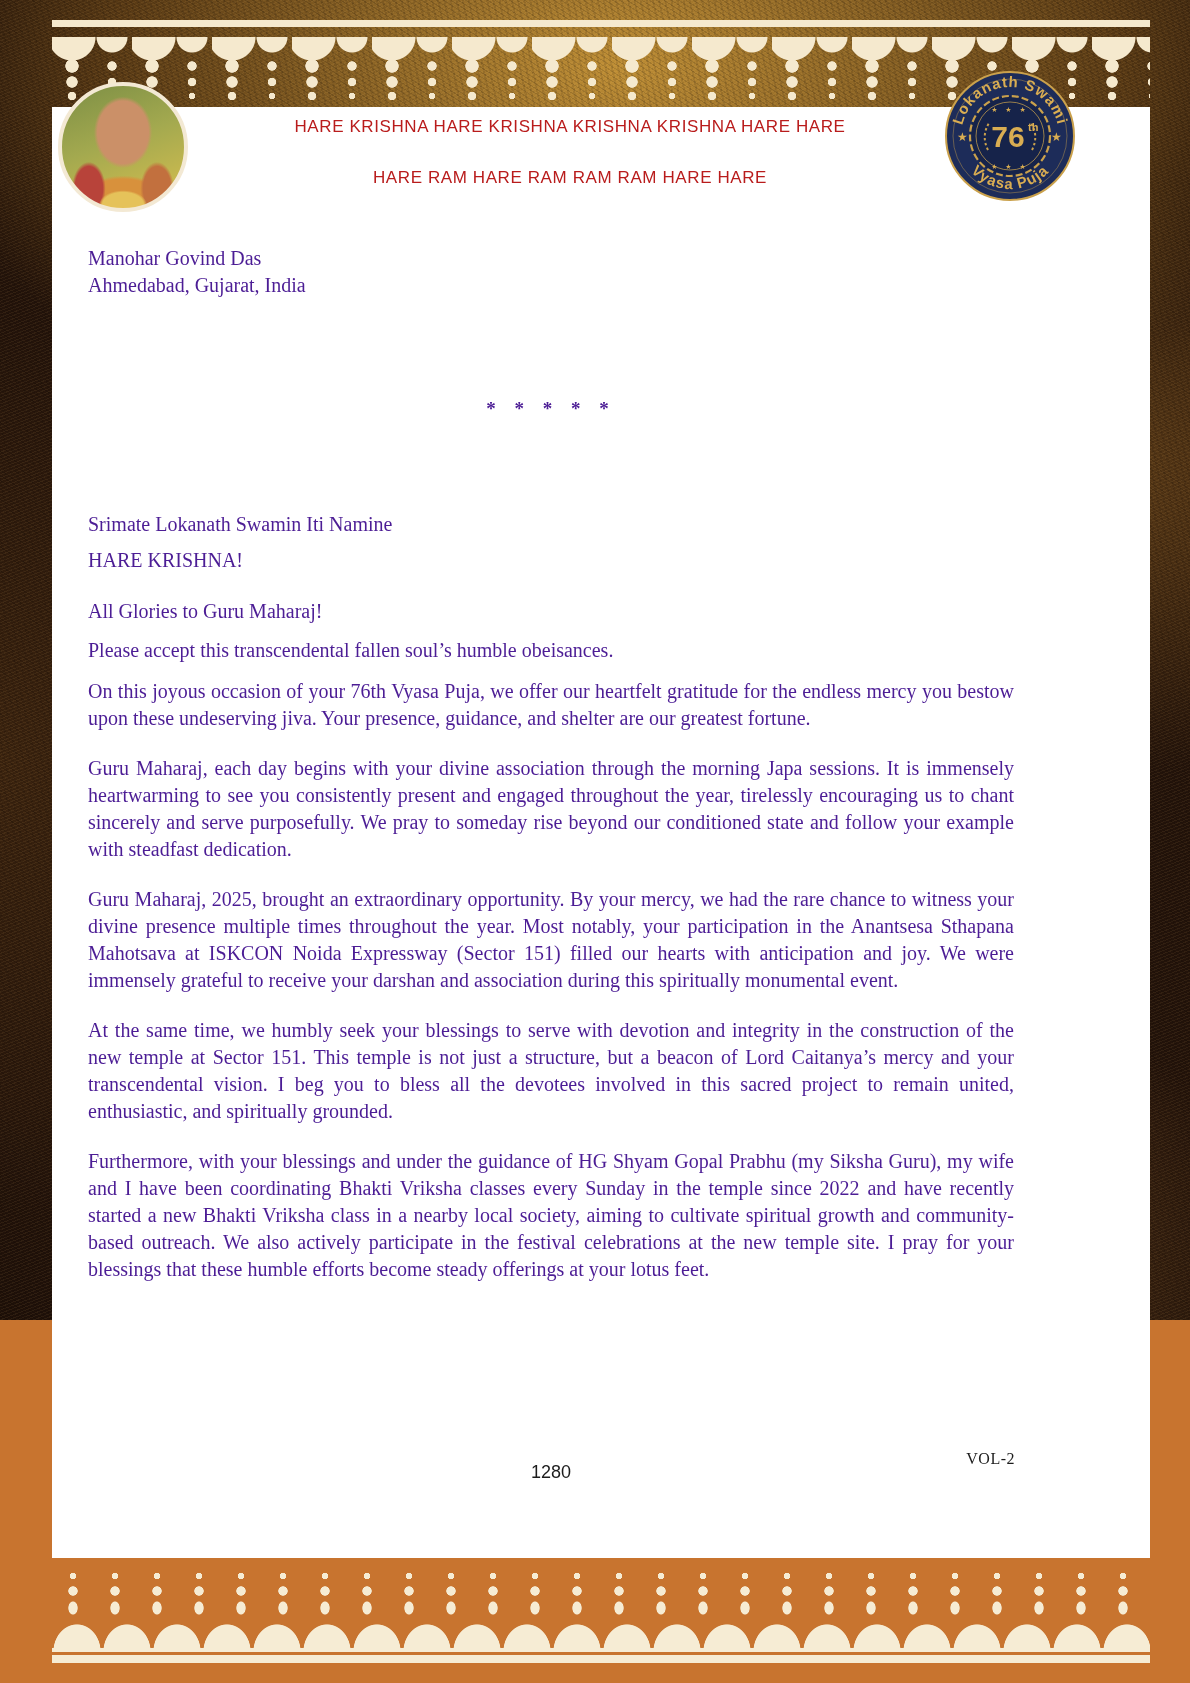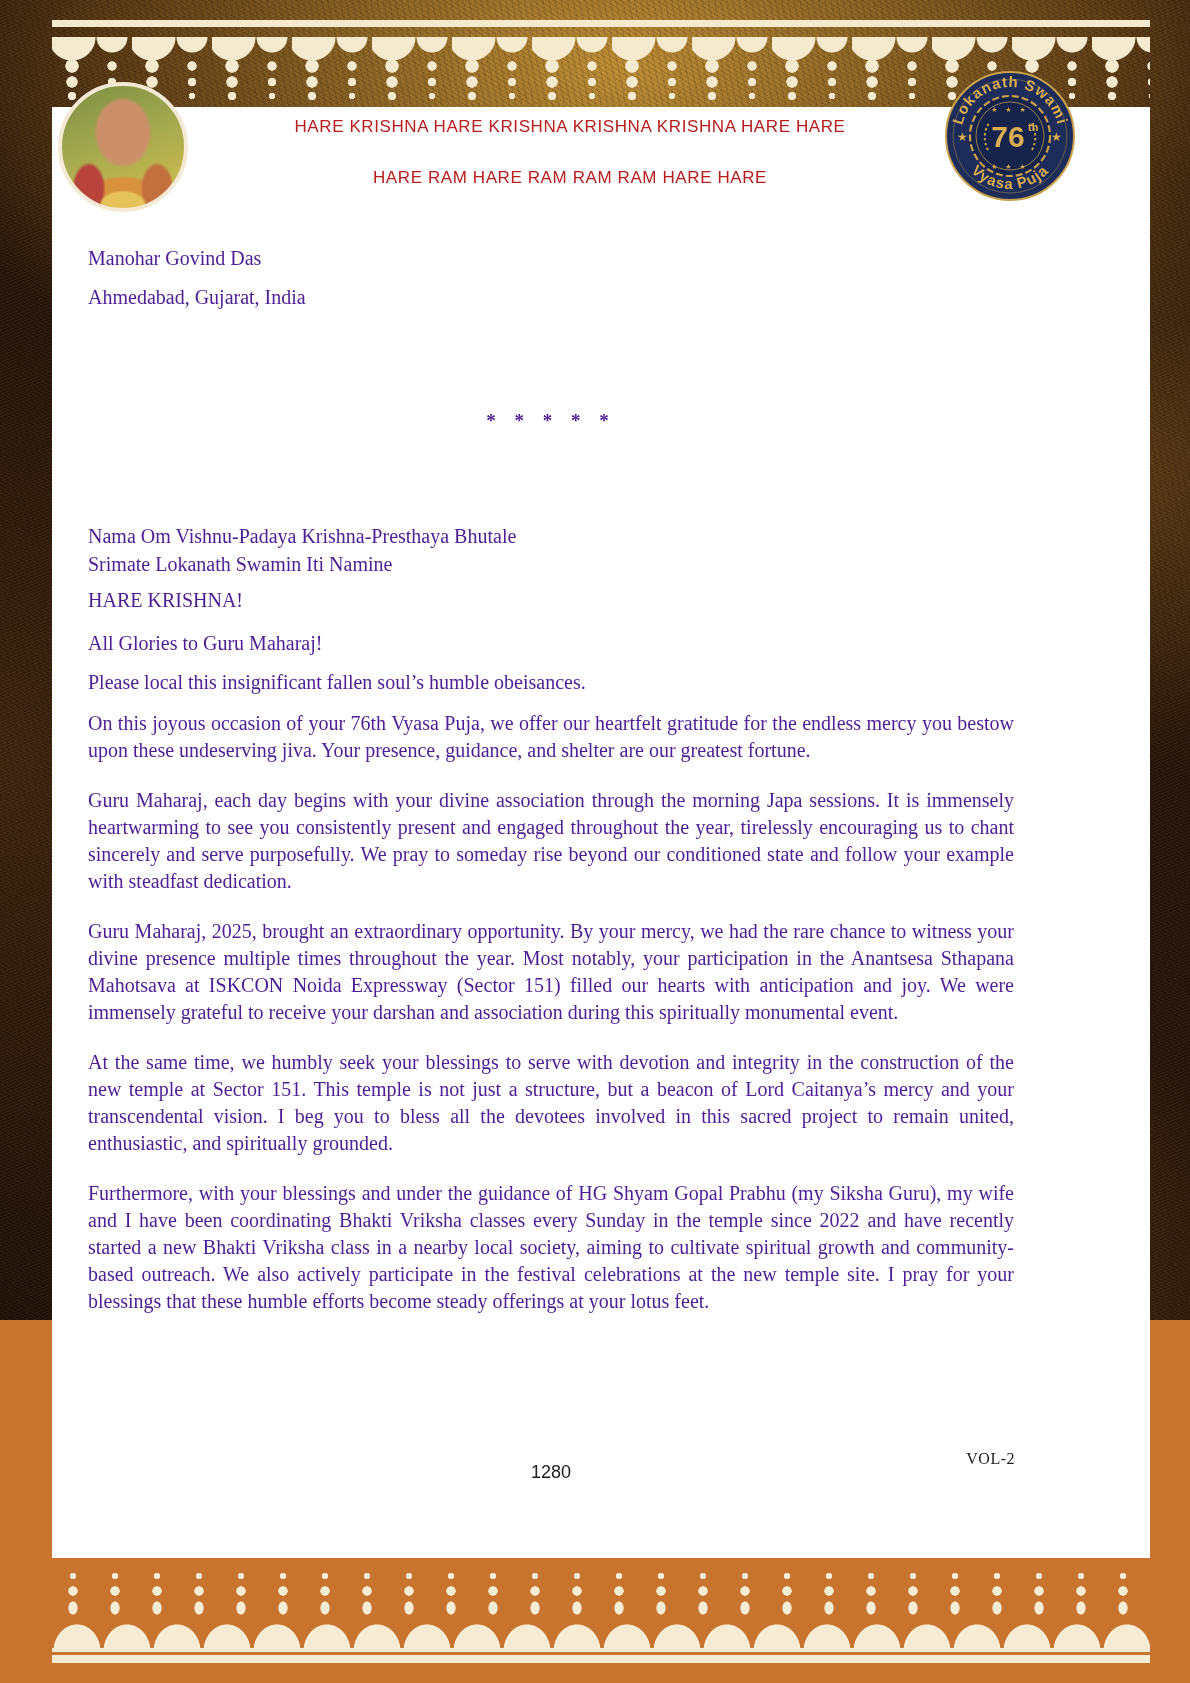--- a/index.html
+++ b/index.html
@@ -70,25 +70,25 @@
 
   
   .mantra-wrap{position:absolute;left:210px;top:118px;width:720px;text-align:center;z-index:3;
     font-family:"Liberation Sans","DejaVu Sans",sans-serif;color:#b91c1c;font-size:17px;letter-spacing:.6px;}
   .mantra-line{line-height:17px;}
   .mantra-line + .mantra-line{margin-top:34px;}
 
   
   .letter{position:absolute;left:88px;top:245px;width:926px;z-index:3;color:#4c1d95;font-size:20px;}
   .letter .line{line-height:27px;}
-  .addr{margin-top:12px;}
+  .addr{margin-top:0;}
   .sep{margin-top:96px;text-align:center;font-weight:bold;font-size:19px;letter-spacing:7px;line-height:27px;}
   .verse{margin-top:88px;line-height:28px;}
   .salutation{margin-top:9px;line-height:27px;}
-  .glories{margin-top:16px;line-height:27px;}
+  .glories{margin-top:24px;line-height:27px;}
   .obeisances{margin-top:12px;line-height:27px;}
   .para{margin:14px 0 0 0;line-height:27px;text-align:justify;}
   .para + .para{margin-top:23px;}
 
   
   .page-number{position:absolute;left:88px;top:1462px;width:926px;text-align:center;z-index:3;
     font-family:"Liberation Sans","DejaVu Sans",sans-serif;font-size:18px;color:#1c1c1c;}
   .volume{position:absolute;top:1450px;right:175px;z-index:3;font-size:16px;letter-spacing:.5px;color:#1c1c1c;}
 </style>
 </head>
@@ -138,27 +138,26 @@
     <div class="mantra-line">HARE RAM HARE RAM RAM RAM HARE HARE</div>
   </div>
 
   <div class="letter">
     <div class="line">Manohar Govind Das</div>
     <div class="line addr">Ahmedabad, Gujarat, India</div>
 
     <div class="sep">* * * * *</div>
 
     <div class="verse">
-      <div>Nama Om Vishnu-Padaya Krishna-Presthaya Bhutale</div>
       <div>Srimate Lokanath Swamin Iti Namine</div>
     </div>
 
     <div class="salutation">HARE KRISHNA!</div>
     <div class="glories">All Glories to Guru Maharaj!</div>
-    <div class="obeisances">Please local this insignificant fallen soul’s humble obeisances.</div>
+    <div class="obeisances">Please accept this transcendental fallen soul’s humble obeisances.</div>
 
     <p class="para">On this joyous occasion of your 76th Vyasa Puja, we offer our heartfelt gratitude for the endless mercy you bestow upon these undeserving jiva. Your presence, guidance, and shelter are our greatest fortune.</p>
     <p class="para">Guru Maharaj, each day begins with your divine association through the morning Japa sessions. It is immensely heartwarming to see you consistently present and engaged throughout the year, tirelessly encouraging us to chant sincerely and serve purposefully. We pray to someday rise beyond our conditioned state and follow your example with steadfast dedication.</p>
     <p class="para">Guru Maharaj, 2025, brought an extraordinary opportunity. By your mercy, we had the rare chance to witness your divine presence multiple times throughout the year. Most notably, your participation in the Anantsesa Sthapana Mahotsava at ISKCON Noida Expressway (Sector 151) filled our hearts with anticipation and joy. We were immensely grateful to receive your darshan and association during this spiritually monumental event.</p>
     <p class="para">At the same time, we humbly seek your blessings to serve with devotion and integrity in the construction of the new temple at Sector 151. This temple is not just a structure, but a beacon of Lord Caitanya’s mercy and your transcendental vision. I beg you to bless all the devotees involved in this sacred project to remain united, enthusiastic, and spiritually grounded.</p>
     <p class="para">Furthermore, with your blessings and under the guidance of HG Shyam Gopal Prabhu (my Siksha Guru), my wife and I have been coordinating Bhakti Vriksha classes every Sunday in the temple since 2022 and have recently started a new Bhakti Vriksha class in a nearby local society, aiming to cultivate spiritual growth and community-based outreach. We also actively participate in the festival celebrations at the new temple site. I pray for your blessings that these humble efforts become steady offerings at your lotus feet.</p>
   </div>
 
   <div class="page-number">1280</div>
   <div class="volume">VOL-2</div>

